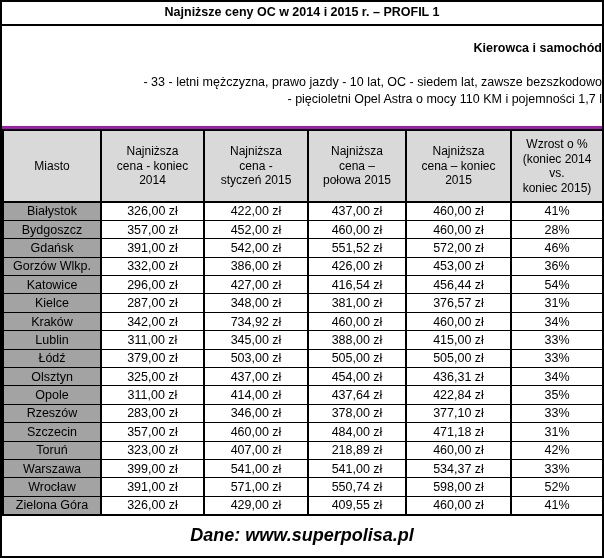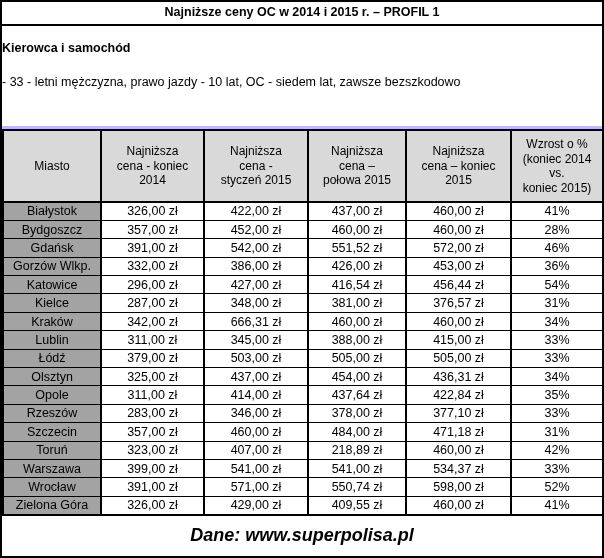--- a/index.html
+++ b/index.html
@@ -17,22 +17,22 @@
   }
   .title-bar {
     height: 22px; line-height: 21px;
     text-align: center;
     font-weight: bold; font-size: 12.5px;
     border-bottom: 2px solid #000;
     flex: 0 0 auto;
   }
   .profile-box {
     height: 103px; box-sizing: border-box;
-    border-bottom: 3px solid #c4b5fd;
-    text-align: left;
+    border-bottom: 3px solid #a21caf;
+    text-align: right;
     flex: 0 0 auto;
   }
   .profile-heading {
     margin-top: 15px;
     font-weight: bold; font-size: 12.5px;
   }
   .profile-lines {
     margin-top: 19px;
     font-size: 12.5px; line-height: 17px;
   }
@@ -75,20 +75,21 @@
 <body>
 
 <div class="sheet">
 
   <div class="title-bar">Najniższe ceny OC w 2014 i 2015 r. – PROFIL 1</div>
 
   <div class="profile-box">
     <div class="profile-heading">Kierowca i samochód</div>
     <div class="profile-lines">
       <div>- 33 - letni mężczyzna, prawo jazdy - 10 lat, OC - siedem lat, zawsze bezszkodowo</div>
+      <div>- pięcioletni Opel Astra o mocy 110 KM i pojemności 1,7 l</div>
     </div>
   </div>
 
   <table class="price-table">
     <colgroup>
       <col style="width:98px">
       <col style="width:103px">
       <col style="width:104px">
       <col style="width:98px">
       <col style="width:105px">
@@ -160,21 +161,21 @@
     <td class="city">Kielce</td>
     <td class="price">287,00 zł</td>
     <td class="price">348,00 zł</td>
     <td class="price">381,00 zł</td>
     <td class="price">376,57 zł</td>
     <td class="pct">31%</td>
   </tr>
         <tr>
     <td class="city">Kraków</td>
     <td class="price">342,00 zł</td>
-    <td class="price">666,31 zł</td>
+    <td class="price">734,92 zł</td>
     <td class="price">460,00 zł</td>
     <td class="price">460,00 zł</td>
     <td class="pct">34%</td>
   </tr>
         <tr>
     <td class="city">Lublin</td>
     <td class="price">311,00 zł</td>
     <td class="price">345,00 zł</td>
     <td class="price">388,00 zł</td>
     <td class="price">415,00 zł</td>

